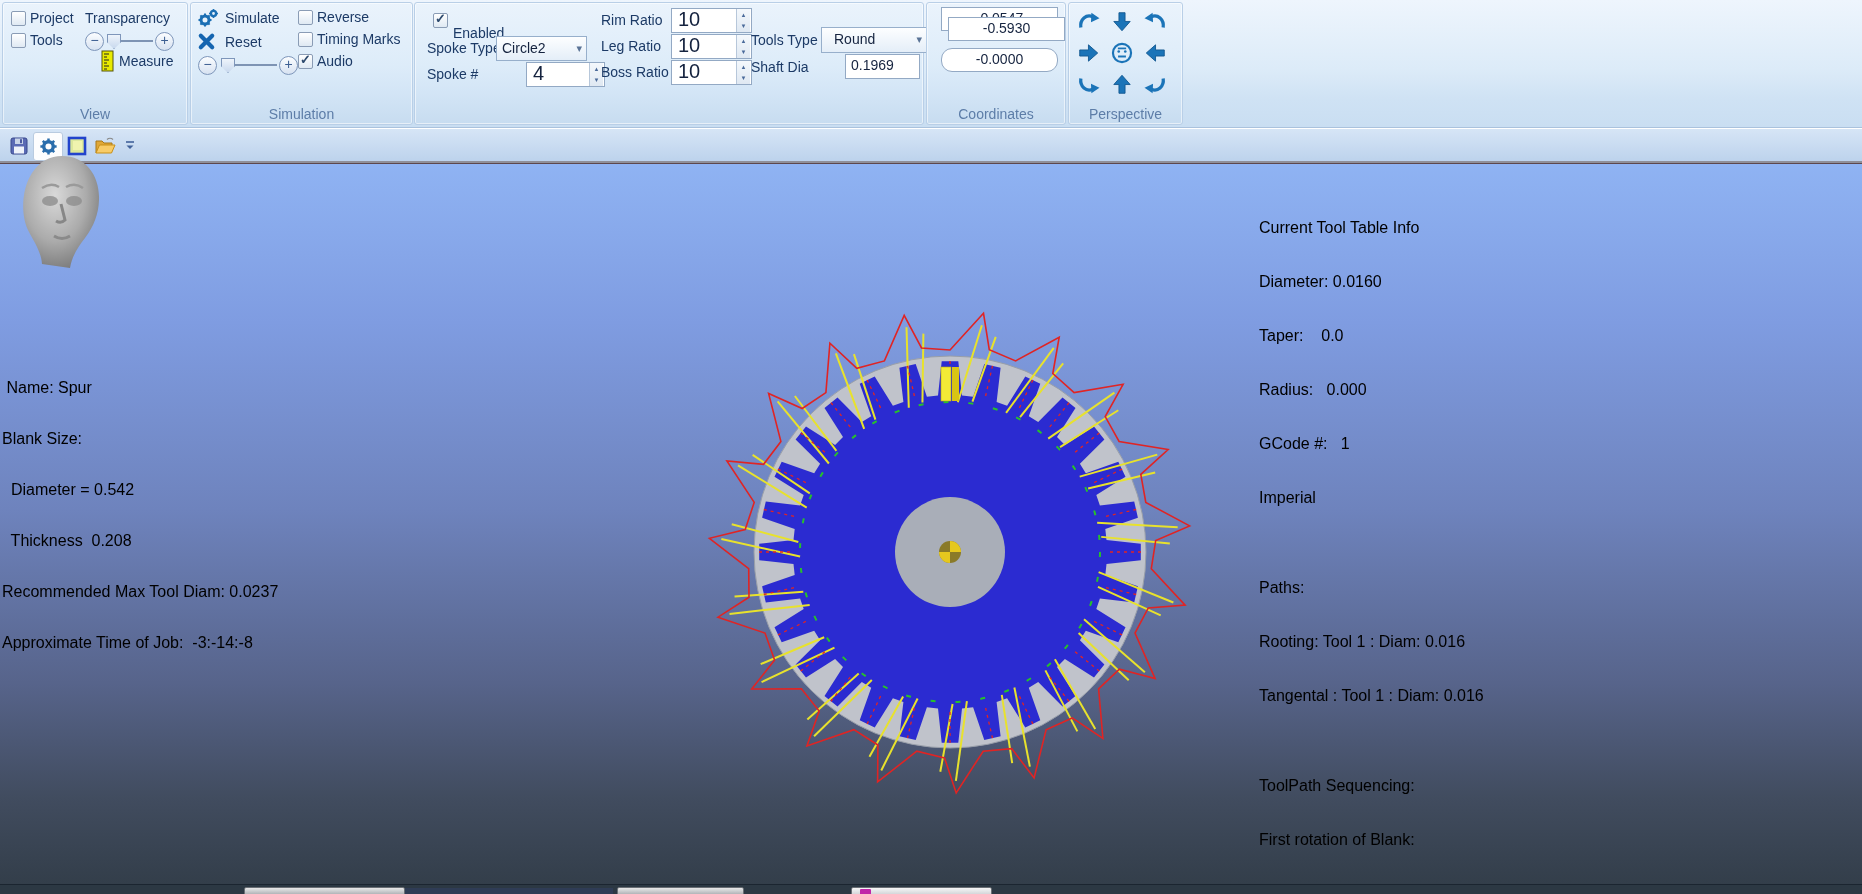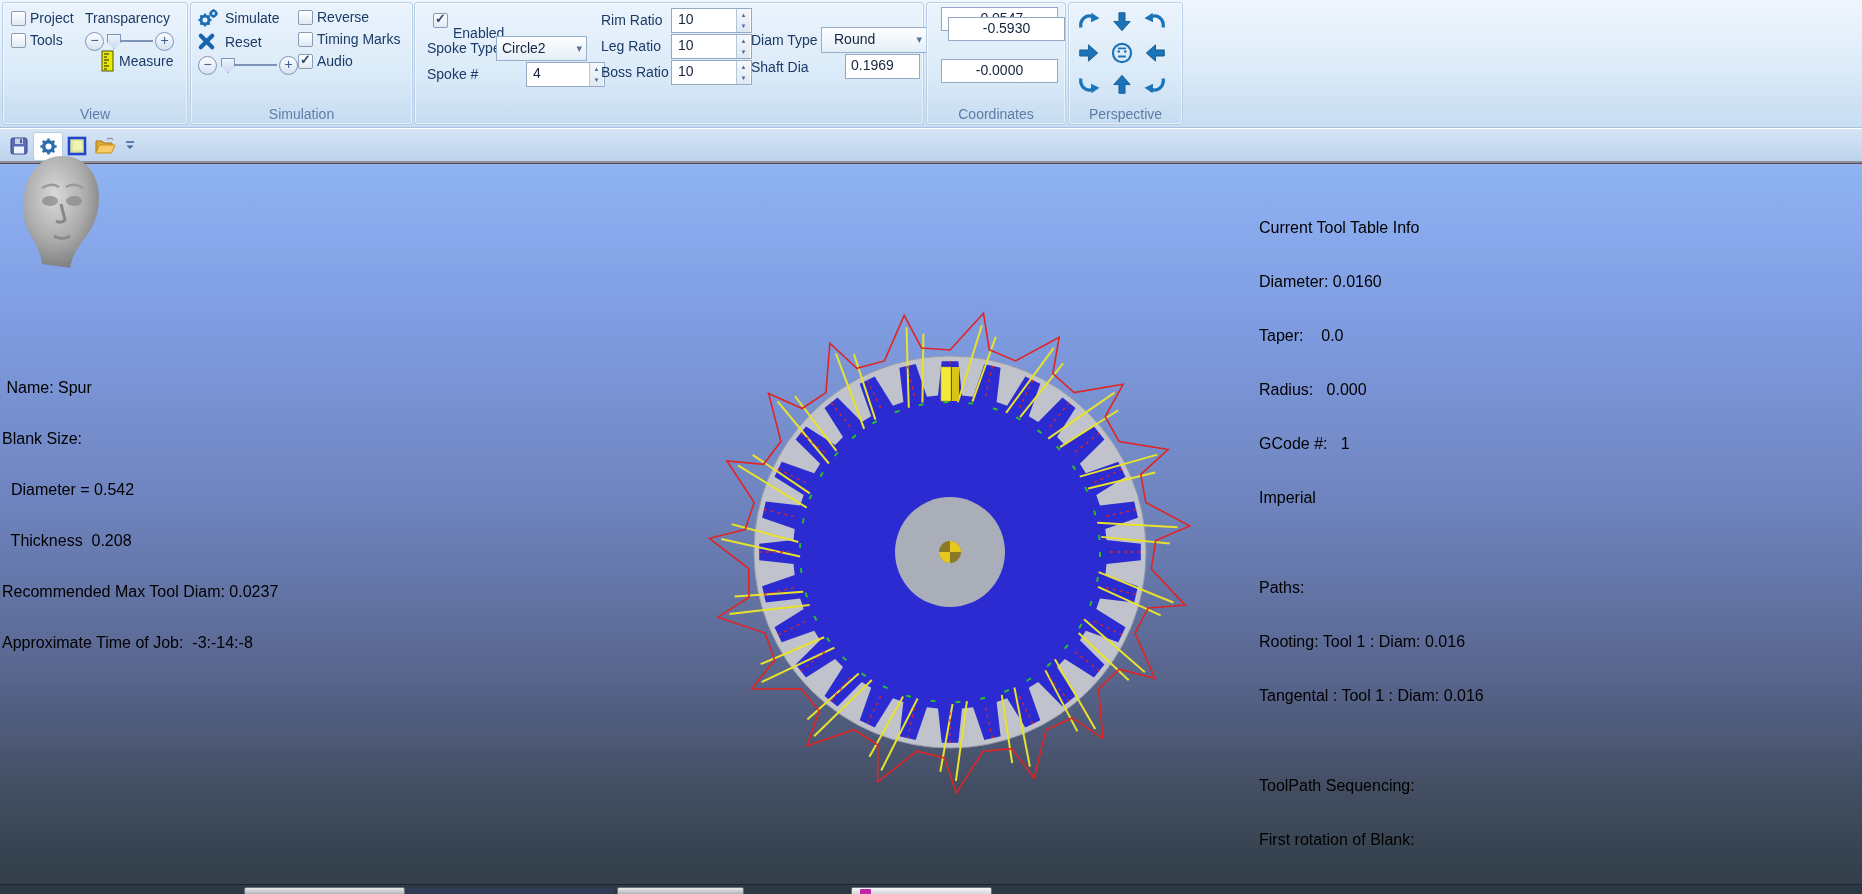--- a/index.html
+++ b/index.html
@@ -21,21 +21,21 @@
     background:linear-gradient(#ffffff,#dfe9f3);}
   .cb.checked::after{content:"\2713";position:absolute;left:1px;top:-3px;
     font-size:13px;font-weight:bold;color:#2d4a6e;}
   .field{position:absolute;background:#fff;border:1px solid #93a9c4;
     font-size:14px;color:#15233f;line-height:21px;}
   .field.center{text-align:center;}
   .combo{position:absolute;background:linear-gradient(#fdfeff,#e4eef8);
     border:1px solid #97afcb;font-size:14px;color:#15233f;line-height:22px;padding-left:5px;}
   .combo::after{content:"\25BE";position:absolute;right:4px;top:0;color:#5a7396;font-size:11px;}
   .spin{position:absolute;background:#fff;border:1px solid #93a9c4;
-    font-size:14px;color:#15233f;line-height:21px;padding-left:6px;}
+    font-size:20px;color:#15233f;line-height:21px;padding-left:6px;}
   .spinbtns{position:absolute;right:1px;top:0;bottom:0;width:13px;
     display:flex;flex-direction:column;justify-content:space-around;align-items:center;
     background:linear-gradient(#f4f8fc,#dfe8f2);border-left:1px solid #b7c7da;}
   .spinbtns i{font-style:normal;font-size:6px;line-height:6px;color:#4a6a9a;}
   .spinbtns i.up::before{content:"\25B2";}
   .spinbtns i.dn::before{content:"\25BC";}
   .sbtn{position:absolute;width:17px;height:17px;border:1px solid #7e96ba;border-radius:50%;
     background:linear-gradient(#fbfdff,#d7e2f1);color:#3c5e92;font-size:14px;line-height:15px;
     text-align:center;}
   .sbtn.minus::before{content:"\2212";}
@@ -161,34 +161,34 @@
           </span>
       </div>
       <span class="rlabel" style="left:186px;top:61px;">Boss Ratio</span>
       <div class="spin" style="left:256px;top:57px;width:73px;height:23px;">
         <span>10</span>
         <span class="spinbtns">
             <i class="up"></i>
             <i class="dn"></i>
           </span>
       </div>
-      <span class="rlabel" style="left:336px;top:29px;">Diam Type</span>
+      <span class="rlabel" style="left:336px;top:29px;">Tools Type</span>
       <div class="combo" style="left:406px;top:24px;width:92px;height:24px;padding-left:12px;">
         <span>Round</span>
       </div>
       <span class="rlabel" style="left:336px;top:56px;">Shaft Dia</span>
       <div class="field" style="left:430px;top:51px;width:68px;height:23px;padding-left:5px;">
         <span>0.1969</span>
       </div>
     </div>
 
     <div class="rgroup" style="left:926px;width:138px;">
       <div class="field center" style="left:14px;top:4px;width:115px;height:22px;">-0.0547</div>
       <div class="field center" style="left:14px;top:14px;width:115px;height:22px;margin-left:7px;">-0.5930</div>
-      <div class="field center" style="left:14px;top:56px;width:115px;height:22px;">-0.0000</div>
+      <div class="field center" style="left:14px;top:45px;width:115px;height:22px;border-radius:11px;">-0.0000</div>
       <div class="gtitle">Coordinates</div>
     </div>
 
     <div class="rgroup" style="left:1068px;width:113px;">
       <div id="pgrid" style="position:absolute;left:5px;top:4px;width:96px;height:93px;">
           <div style="position: absolute; width: 30px; height: 30px; display: flex; align-items: center; justify-content: center; left: 0px; top: 0px;">
             <svg width="24" height="24" viewBox="0 0 22 22">
               <path d="M3.5 16 C2.5 8.5 8.5 3.5 14.5 6.2" fill="none" stroke="#1b74b8" stroke-width="3"></path>
               <path d="M13.2 2.5 L20.6 7.6 L12.8 11.2 Z" fill="#1b74b8"></path>
             </svg>

